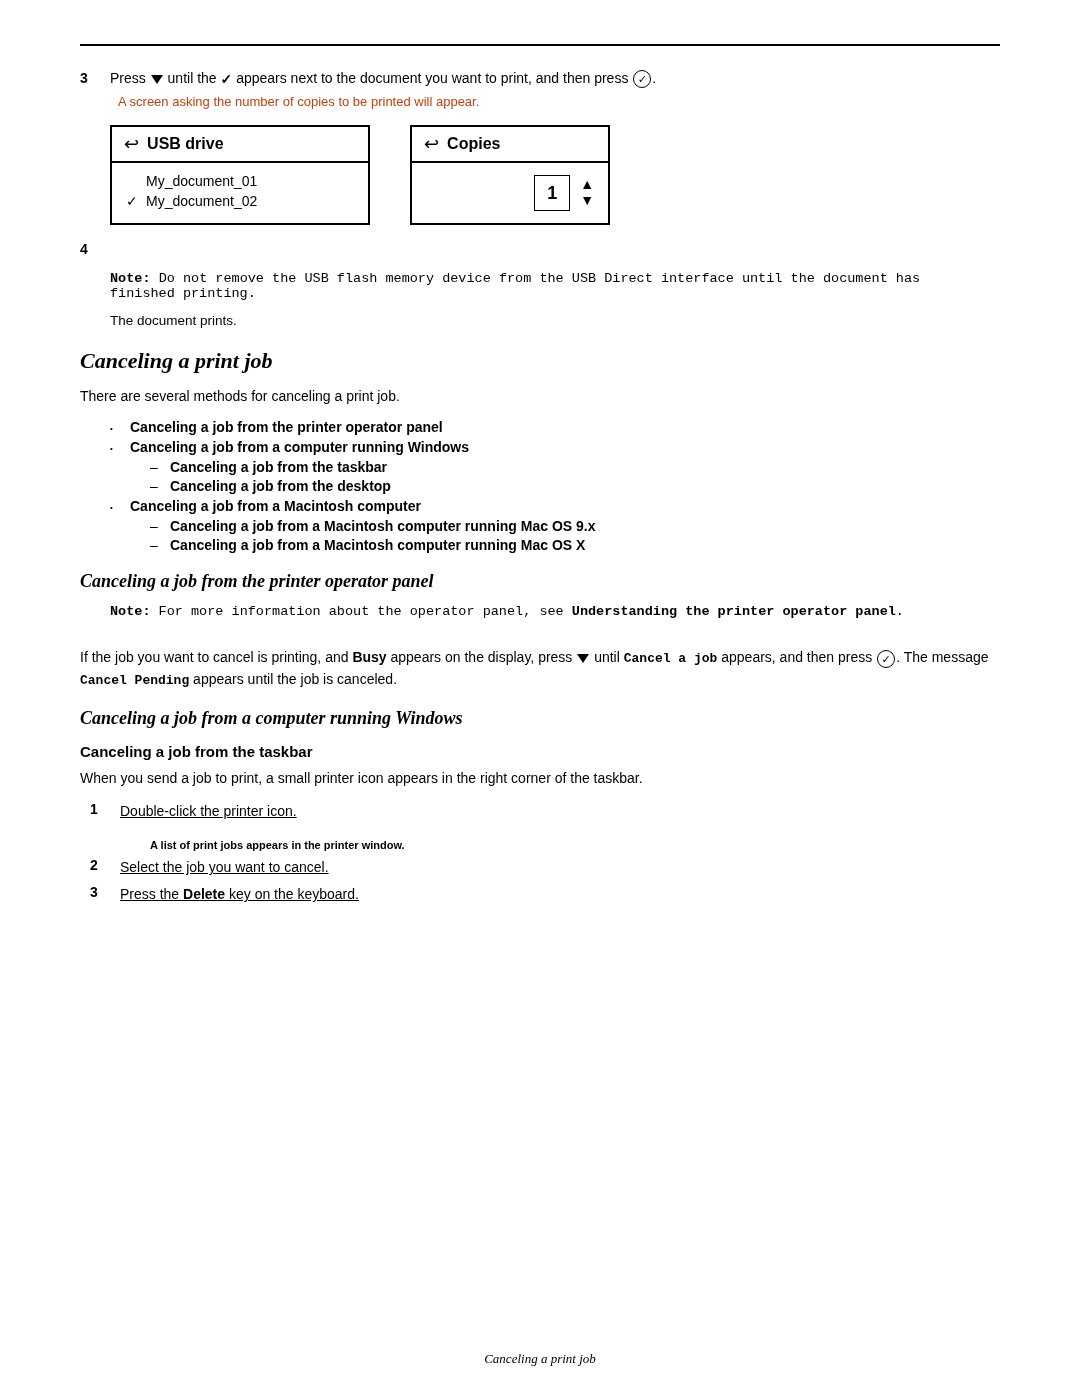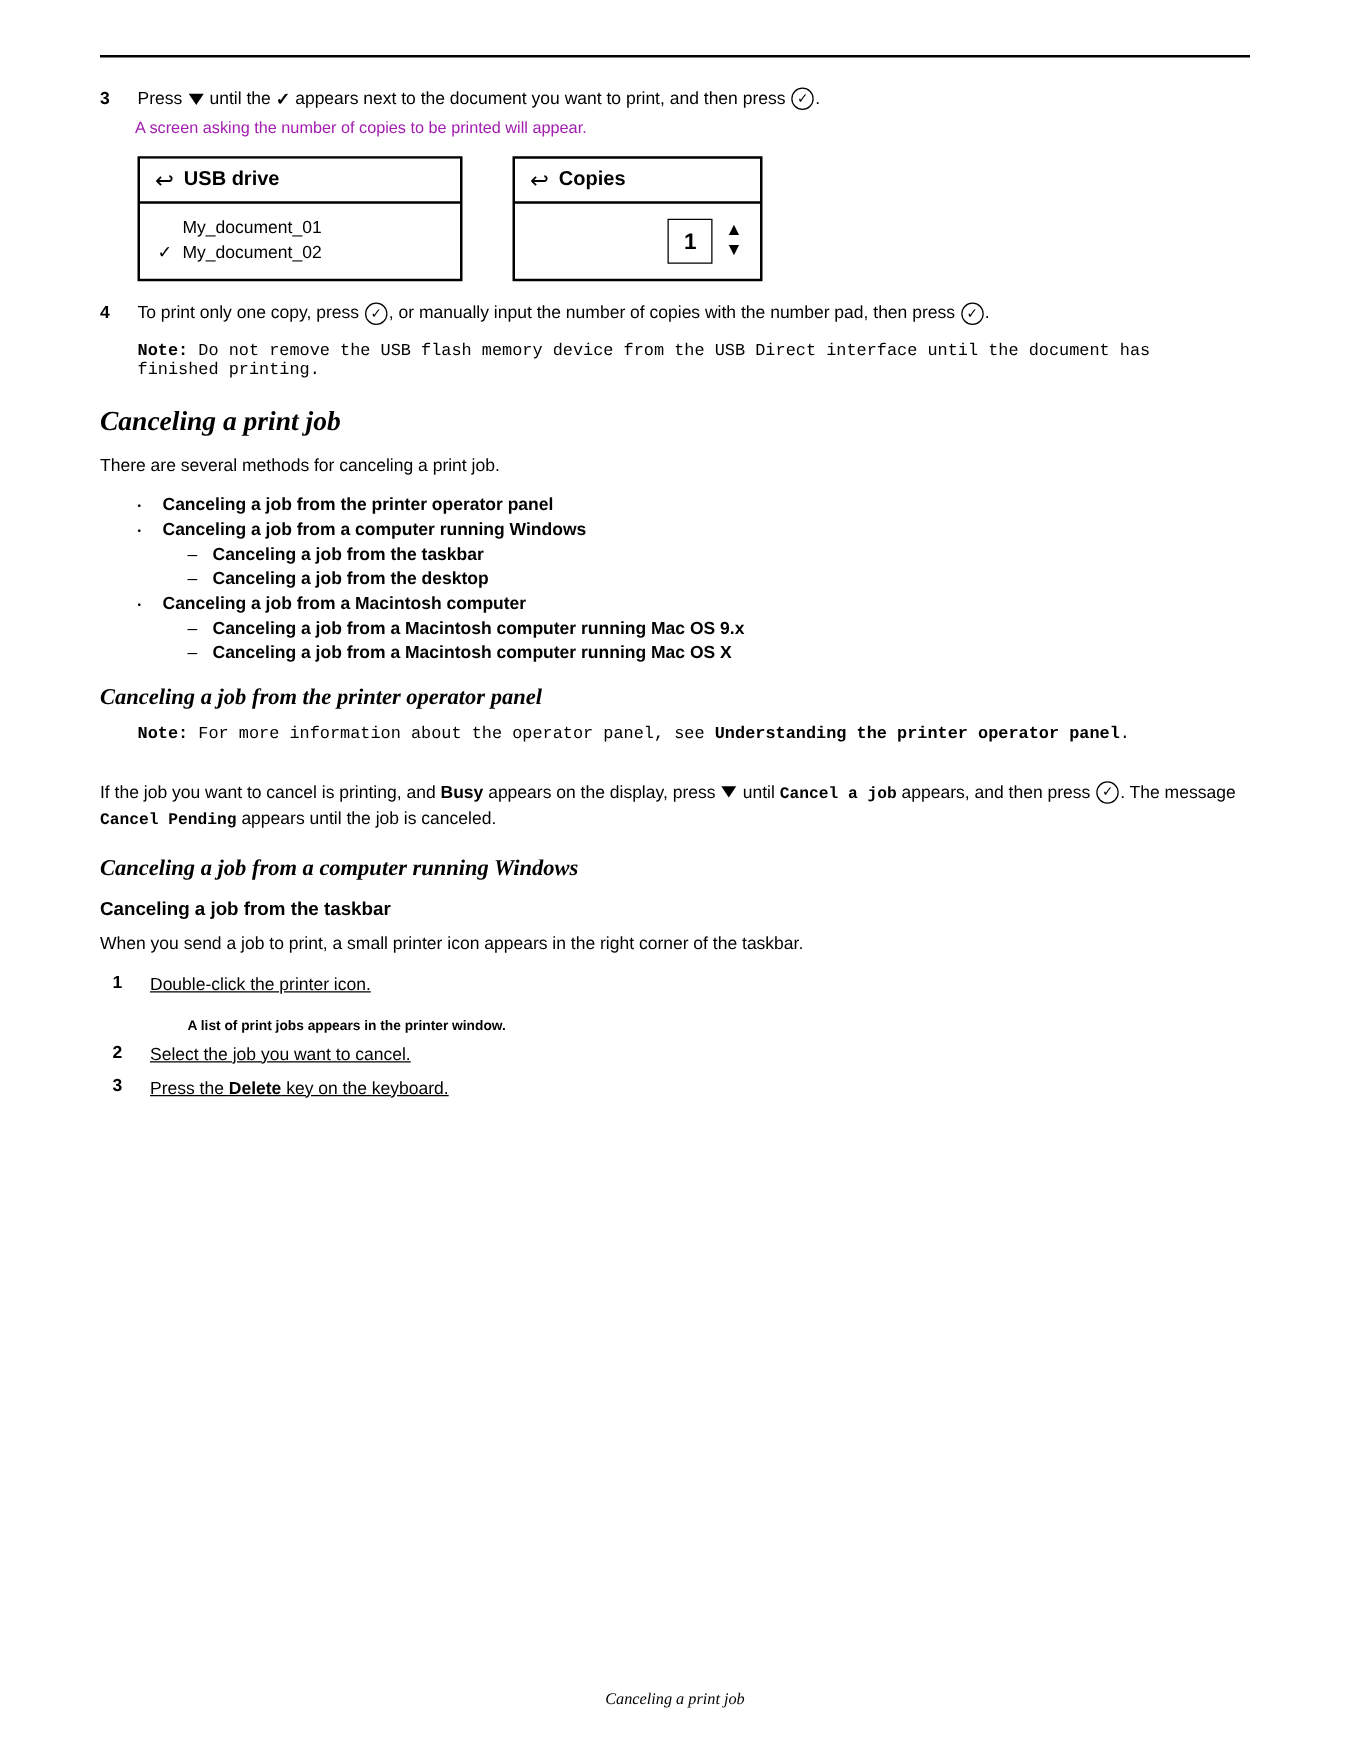--- a/index.html
+++ b/index.html
@@ -57,24 +57,24 @@
       font-family: Arial, sans-serif;
       font-size: 14px;
     }
 
     .step-text {
       font-size: 14px;
       font-family: Arial, sans-serif;
     }
 
     .step-sub {
-      margin-left: 28px;
+      margin-left: 38px;
       font-size: 13px;
       font-family: Arial, sans-serif;
-      color: #a21caf;
+      color: #c2410c;
     }
 
     
     .screens-row {
       display: flex;
       gap: 40px;
       margin: 16px 0 16px 30px;
       align-items: flex-start;
     }
 
@@ -391,30 +391,28 @@
           <span class="arrow-up">▲</span>
           <span class="arrow-down">▼</span>
         </div>
       </div>
     </div>
   </div>
 
   <div class="step-block">
     <div class="step-line">
       <span class="step-num">4</span>
-      <span class="step-text">
-        To print only one copy, press <span class="circle-icon">✓</span>, or manually input the number of copies with the number pad, then press <span class="circle-icon">✓</span>.
-      </span>
     </div>
   </div>
 
   <div class="note-block">
     <strong>Note:</strong> <span>Do not remove the USB flash memory device from the USB Direct interface until the document has finished printing.</span>
   </div>
 
+  <div class="doc-prints">The document prints.</div>
 
 
   <h1 class="section-title">Canceling a print job</h1>
 
   <div class="paragraph">There are several methods for canceling a print job.</div>
 
   <div class="bullet-list">
 
     <div class="bullet-item">
       <span class="bullet-dot">•</span>

